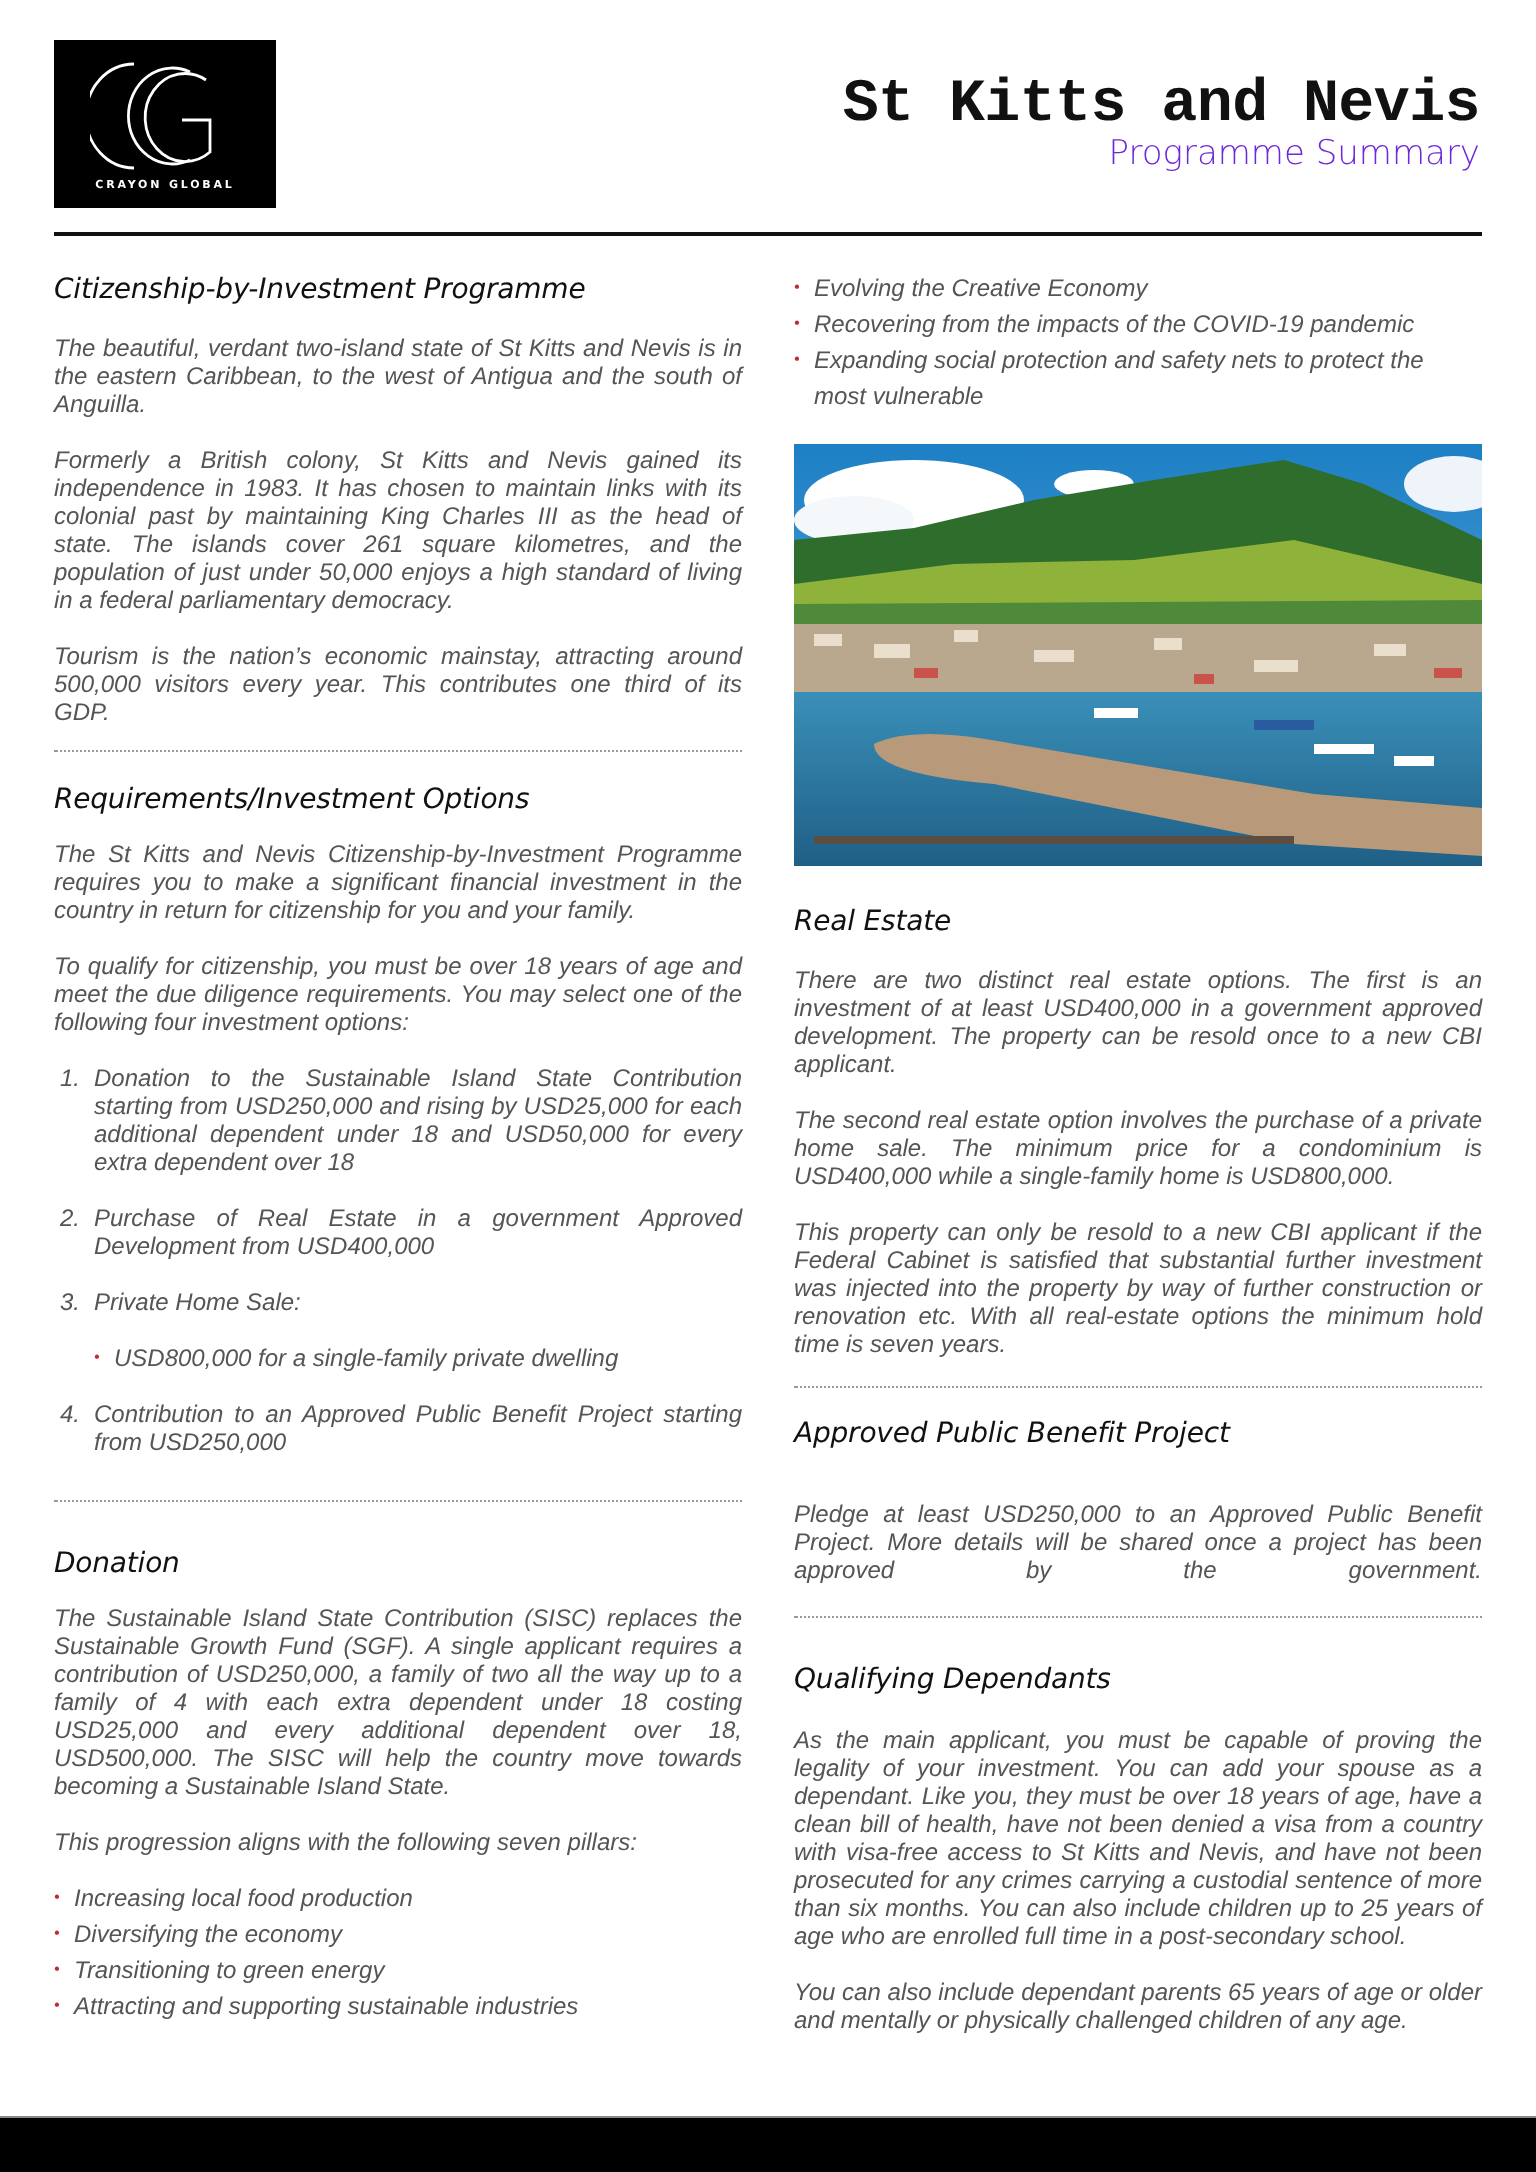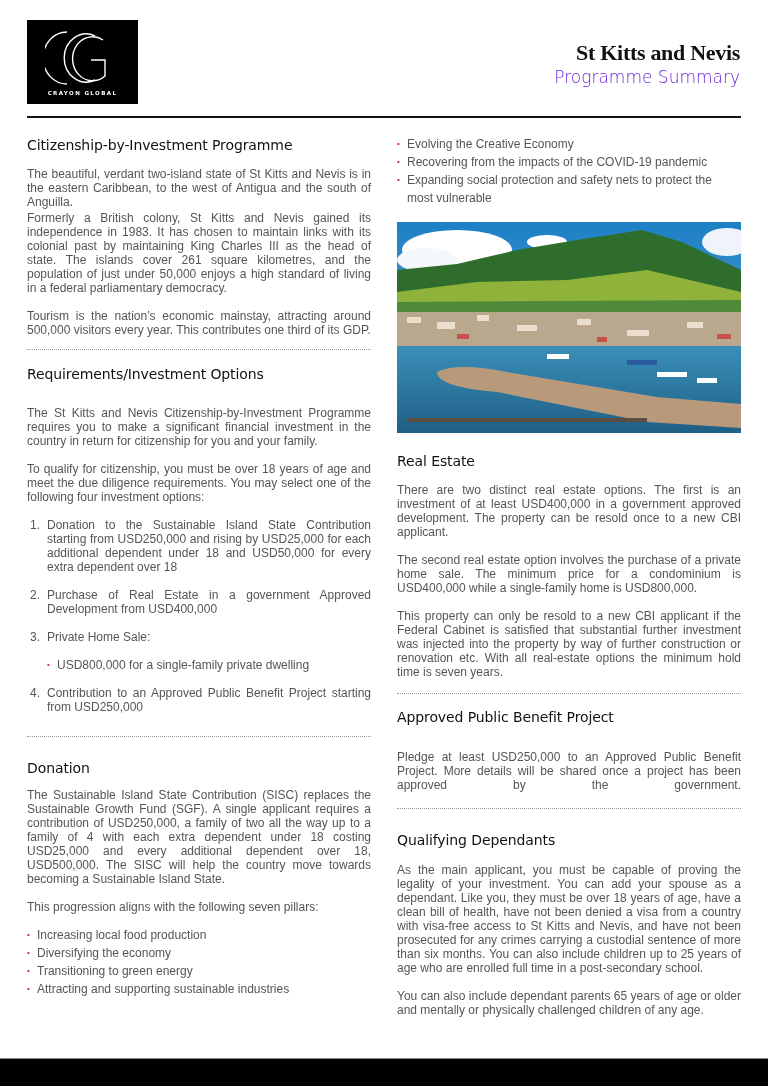--- a/index.html
+++ b/index.html
@@ -3,24 +3,24 @@
 <meta charset="utf-8">
 <style>
   html, body { margin:0; padding:0; }
   body { width:768px; height:1086px; background:#ffffff; position:relative; overflow:hidden;
          font-family:"Liberation Sans", sans-serif; color:#4a4a4a; }
   .logo { position:absolute; left:27px; top:20px; width:111px; height:84px; background:#000; }
   .logo svg { position:absolute; left:18px; top:6px; }
   .logo .brand { position:absolute; left:0; right:0; top:70px; text-align:center; color:#fff;
                  font-family:"DejaVu Sans", sans-serif; font-size:5.5px; font-weight:bold; letter-spacing:1.4px; }
   .title-block { position:absolute; right:28px; top:40px; text-align:right; }
-  .title { font-family:Liberation Serif, serif; font-size:22px; font-weight:bold; color:#111; line-height:26px; letter-spacing:-0.3px; }
+  .title { font-family:Liberation Mono, monospace; font-size:30px; font-weight:bold; color:#111; line-height:26px; letter-spacing:-0.3px; }
   .subtitle { font-family:"DejaVu Sans", sans-serif; font-size:17px; color:#6d28d9; line-height:22px; font-weight:300; }
   .rule { position:absolute; left:27px; right:27px; top:116px; height:1.5px; background:#111; }
-  .col { position:absolute; }
+  .col { position:absolute;font-style:italic; }
   .col-left { left:27px; width:344px; top:136px; }
   .col-right { left:397px; width:344px; top:136px; }
   h2 { margin:0; font-family:"DejaVu Sans", sans-serif; font-size:14px; font-weight:normal; color:#111; line-height:18px; letter-spacing:-0.1px; }
   p { margin:0; font-size:12px; line-height:14px; color:#555; text-align:justify; }
   .dotrule { border-top:1px dotted #999; height:0; }
   ol { margin:0; padding:0; list-style:none; }
   ol li { position:relative; padding-left:20px; font-size:12px; line-height:14px; color:#555; text-align:justify; }
   ol li .num { position:absolute; left:3px; top:0; }
   ul.bul { margin:0; padding:0; list-style:none; }
   ul.bul li { position:relative; padding-left:10px; font-size:12px; color:#555; }
@@ -42,26 +42,26 @@
 
 <div class="title-block">
   <div class="title">St Kitts and Nevis</div>
   <div class="subtitle">Programme Summary</div>
 </div>
 <div class="rule"></div>
 
 <div class="col col-left">
   <h2>Citizenship-by-Investment Programme</h2>
   <p style="margin-top:13px">The beautiful, verdant two-island state of St Kitts and Nevis is in the eastern Caribbean, to the west of Antigua and the south of Anguilla.</p>
-  <p style="margin-top:2px">Formerly a British colony, St Kitts and Nevis gained its independence in 1983. It has chosen to maintain links with its colonial past by maintaining King Charles III as the head of state. The islands cover 261 square kilometres, and the population of just under 50,000 enjoys a high standard of living in a federal parliamentary democracy.</p>
+  <p style="margin-top:14px">Formerly a British colony, St Kitts and Nevis gained its independence in 1983. It has chosen to maintain links with its colonial past by maintaining King Charles III as the head of state. The islands cover 261 square kilometres, and the population of just under 50,000 enjoys a high standard of living in a federal parliamentary democracy.</p>
   <p style="margin-top:14px">Tourism is the nation’s economic mainstay, attracting around 500,000 visitors every year. This contributes one third of its GDP.</p>
   <div class="dotrule" style="margin-top:12px"></div>
 
   <h2 style="margin-top:15px">Requirements/Investment Options</h2>
-  <p style="margin-top:23px">The St Kitts and Nevis Citizenship-by-Investment Programme requires you to make a significant financial investment in the country in return for citizenship for you and your family.</p>
+  <p style="margin-top:11px">The St Kitts and Nevis Citizenship-by-Investment Programme requires you to make a significant financial investment in the country in return for citizenship for you and your family.</p>
   <p style="margin-top:14px">To qualify for citizenship, you must be over 18 years of age and meet the due diligence requirements. You may select one of the following four investment options:</p>
 
   <ol style="margin-top:14px">
     <li><span class="num">1.</span><span>Donation to the Sustainable Island State Contribution starting from USD250,000 and rising by USD25,000 for each additional dependent under 18 and USD50,000 for every extra dependent over 18</span></li>
     <li style="margin-top:14px"><span class="num">2.</span><span>Purchase of Real Estate in a government Approved Development from USD400,000</span></li>
     <li style="margin-top:14px"><span class="num">3.</span><span>Private Home Sale:</span></li>
   </ol>
   <ul class="bul" style="margin-top:14px; margin-left:20px; line-height:14px">
     <li>USD800,000 for a single-family private dwelling</li>
   </ul>

